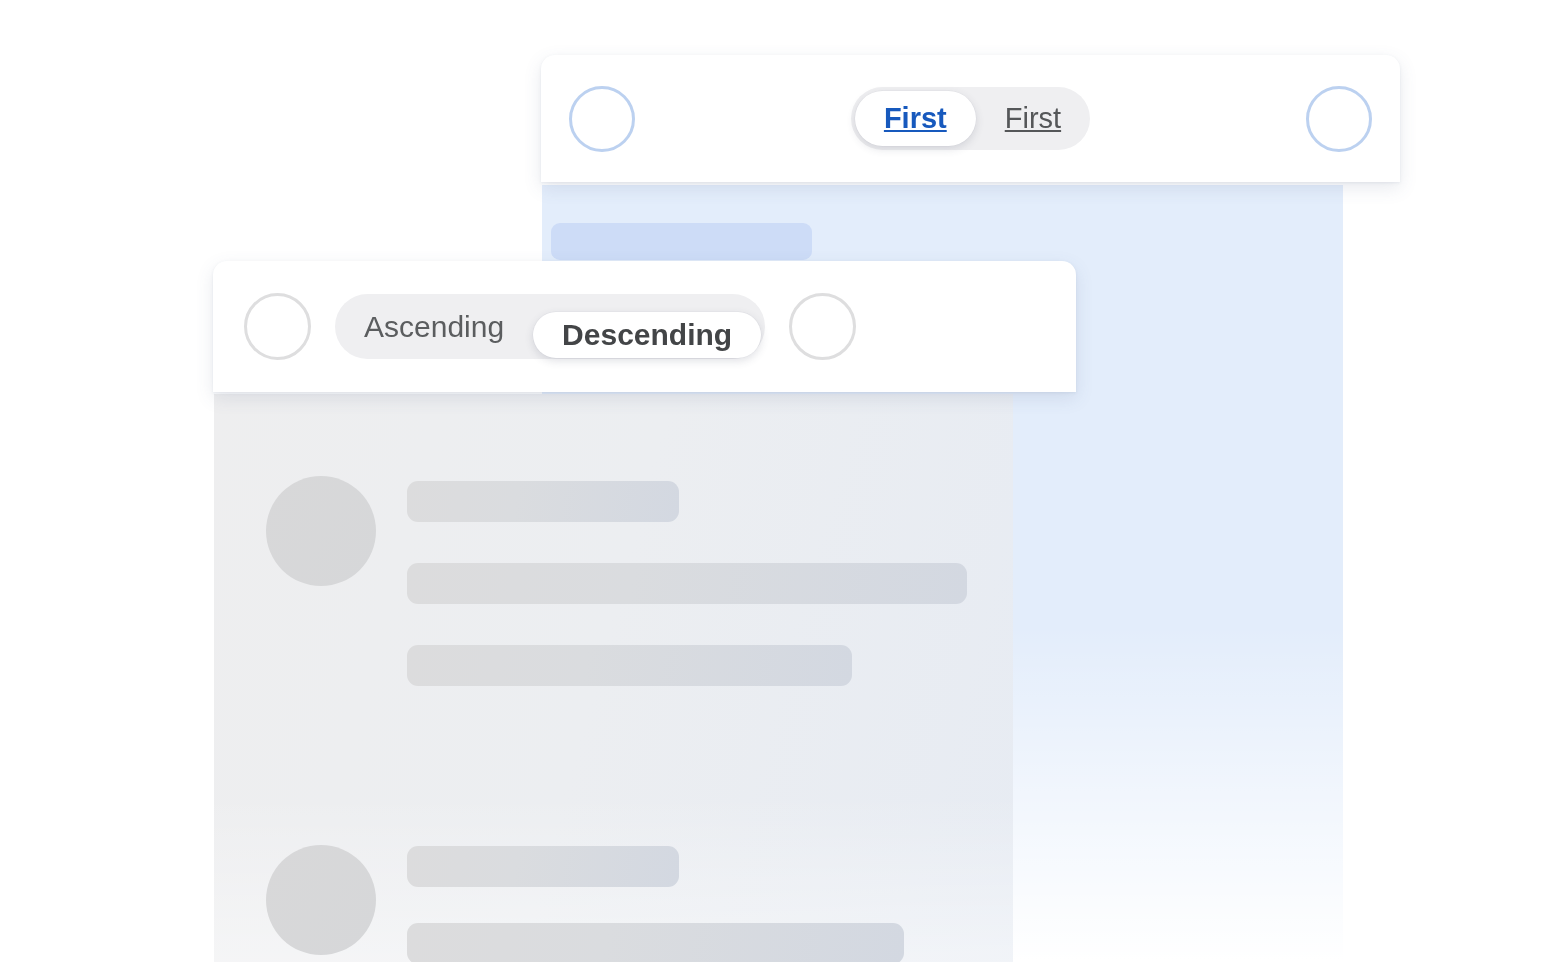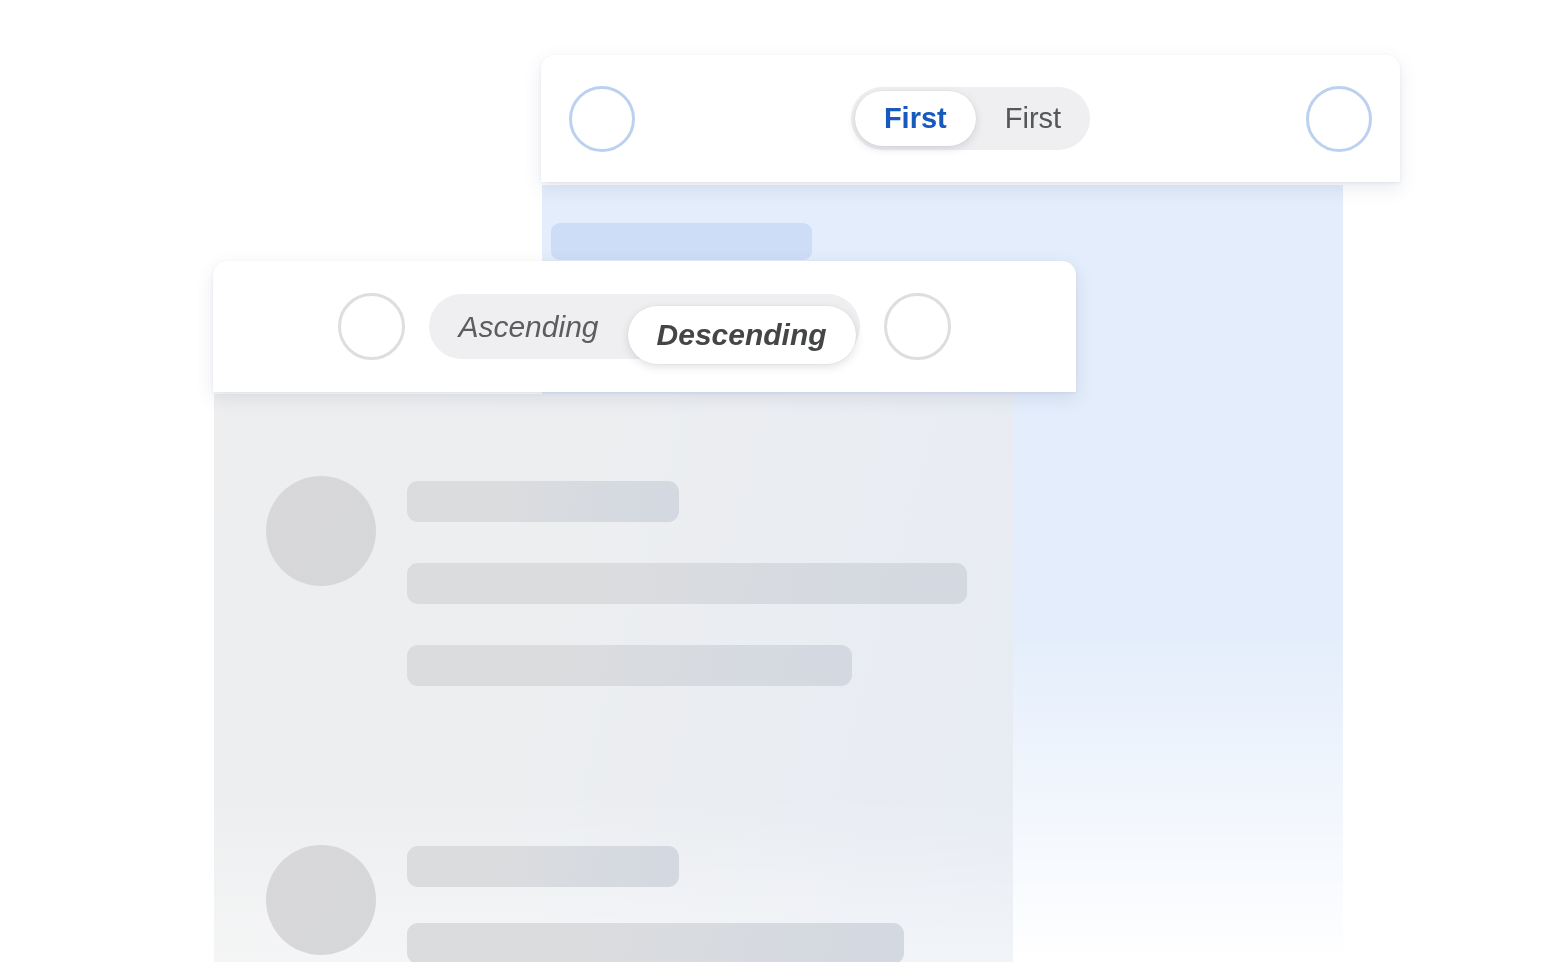--- a/index.html
+++ b/index.html
@@ -90,20 +90,21 @@
     padding: 0;
     margin-left: 26px;
     margin-right: 26px;
   }
   #back-card .segment {
     height: 63px;
     font-size: 29px;
     padding: 0 29px;
     color: #555759;
     font-weight: 400;
+    text-decoration: underline;
   }
   #back-card .segment:first-child { margin-left: 0; }
   #back-card .segment.selected {
     color: #1759bd;
     font-weight: 700;
     height: 55px;
     margin: 4px 0 4px 4px;
   }
 
   #back-card .card-body {
@@ -128,22 +129,21 @@
 
   
   #front-card { left: 213px; top: 261px; }
 
   #front-card .card-header {
     left: 0;
     top: 0;
     width: 801px;
     height: 131px;
     padding: 0 31px;
-    justify-content: center;
-    font-style: italic;
+    justify-content: flex-start;
   }
   #front-card .circle {
     width: 61px;
     height: 61px;
     border: 3px solid #dededf;
   }
   #front-card .segmented {
     background: #efeff1;
     height: 65px;
     margin-left: 24px;
@@ -152,21 +152,21 @@
   #front-card .segment {
     height: 65px;
     font-size: 30px;
     padding: 0 29px;
     color: #5b5d5f;
     font-weight: 400;
   }
   #front-card .segment.selected {
     color: #434547;
     font-weight: 700;
-    height: 58px;
+    height: 46px;
     margin: 20px 4px 4px 0;
   }
 
   #front-card .card-body {
     left: 1px;
     top: 133px;
     width: 799px;
     height: 800px;
     background:
       linear-gradient(to bottom,

